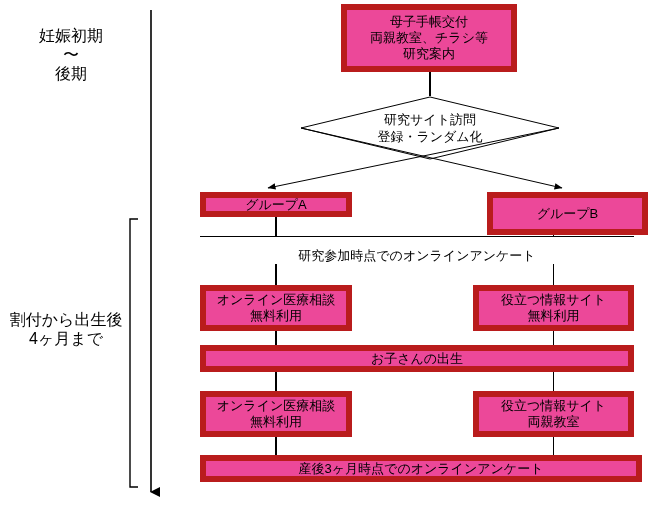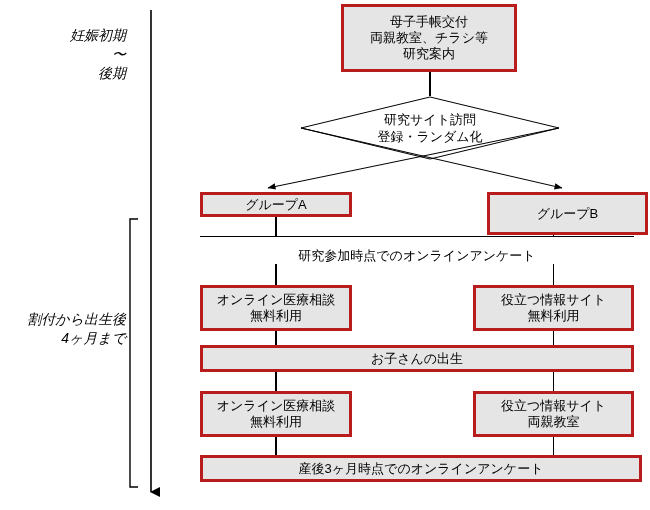--- a/index.html
+++ b/index.html
@@ -14,22 +14,22 @@
     background: #ffffff;
     font-family: "Liberation Sans", "DejaVu Sans", sans-serif;
     color: #000000;
     overflow: hidden;
   }
 
   
   .node {
     position: absolute;
     box-sizing: border-box;
-    border: 3px solid #b91c1c;
-    background: #e5e5e5;
+    border: 6px solid #b91c1c;
+    background: #ec4899;
     display: flex;
     flex-direction: column;
     align-items: center;
     justify-content: center;
     text-align: center;
     font-size: 13px;
     line-height: 16px;
     z-index: 3;
   }
   .node .line { display: block; white-space: nowrap; }
@@ -68,25 +68,24 @@
     text-align: center;
     font-size: 13px;
     line-height: 17px;
     pointer-events: none;
   }
   .diamond-label .line { display: block; white-space: nowrap; }
 
   
   .stage-label {
     position: absolute;
-    text-align: right;
-    font-size: 14px;
+    text-align: center;
+    font-size: 16px;
     line-height: 19px;
     z-index: 3;
-    font-style: italic;
   }
   .stage-label .line { display: block; white-space: nowrap; }
 
   
   .vline {
     position: absolute;
     width: 2px;
     background: #000000;
     z-index: 1;
   }

